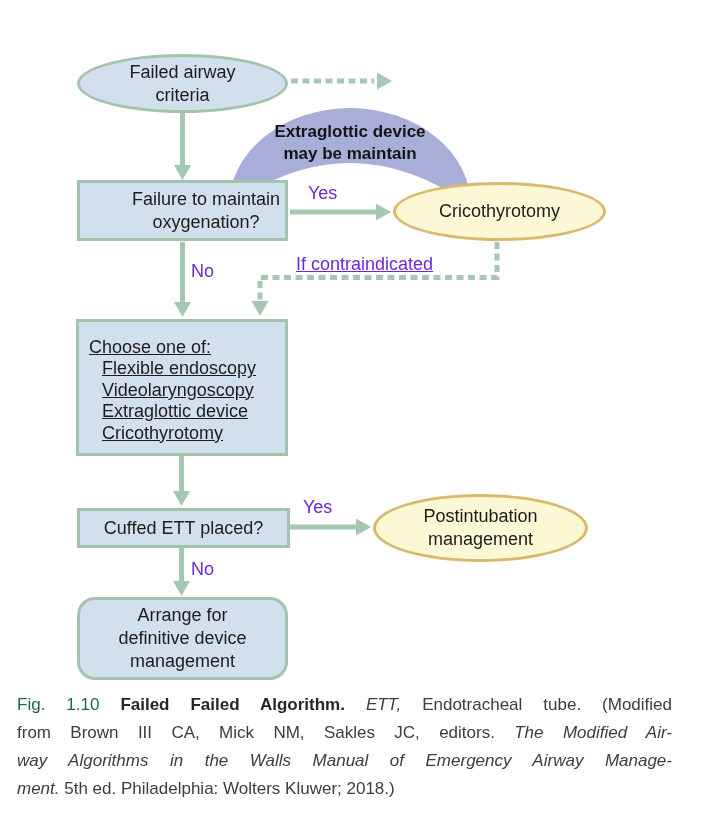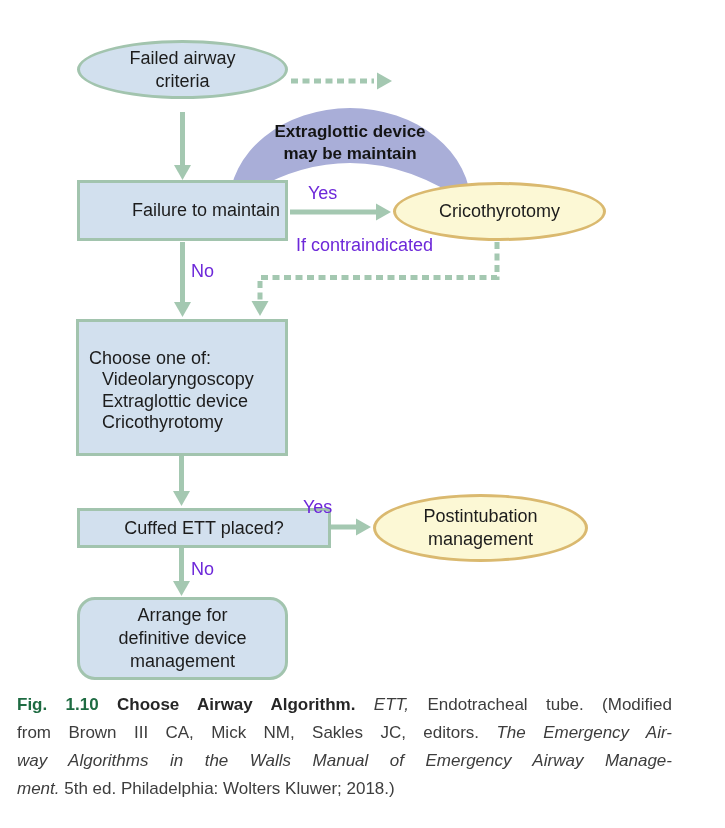--- a/index.html
+++ b/index.html
@@ -5,31 +5,31 @@
   html,body{margin:0;padding:0;background:#ffffff;}
   #figure{position:relative;width:725px;height:828px;background:#ffffff;overflow:hidden;
           font-family:"Liberation Sans",sans-serif;color:#1c1c1c;}
   #flow-svg{position:absolute;left:0;top:0;z-index:1;}
   .node{position:absolute;box-sizing:border-box;z-index:2;display:flex;flex-direction:column;
         justify-content:center;align-items:center;text-align:center;
         font-size:18px;line-height:23px;color:#1c1c1c;}
   .blue{background:#d2e0ee;border:3px solid #a2c4ae;}
   .yellow{background:#fcf8d5;border:3px solid #dab96f;}
   .ellipse{border-radius:50%;}
-  .choose{align-items:flex-start;text-align:left;padding:6px 4px 0 10px;line-height:21.5px;}
+  .choose{align-items:flex-start;text-align:left;padding:6px 4px 0 10px;line-height:21.5px;text-decoration:underline;}
   .choose .opt{padding-left:13px;}
   .edge-label{position:absolute;z-index:3;font-size:18px;color:#6d28d9;white-space:nowrap;}
   .arc-text{position:absolute;z-index:2;left:240px;top:121px;width:220px;text-align:center;
             font-weight:bold;font-size:17px;line-height:22px;color:#141414;}
   
   .caption{position:absolute;left:17px;top:691px;width:655px;z-index:2;
            font-size:17px;line-height:28px;color:#3d3d3d;}
   .cap-line{width:100%;}
   .just{text-align:justify;text-align-last:justify;}
-  .cap-fig{color:#1e6b42;font-weight:bold;}
+  .cap-fig{color:#1e6b42;font-weight:normal;}
   .cap-bold{color:#262626;font-weight:bold;}
   .cap-italic{font-style:italic;text-align:right;}
 </style>
 </head>
 <body>
 
 <div id="figure">
 
   <svg id="flow-svg" width="725" height="828" viewBox="0 0 725 828">
 
@@ -58,72 +58,74 @@
 
     <path d="M 181.5 548 V 582" stroke="#a4c8b1" stroke-width="5" fill="none"></path>
     <polygon points="181.5,596 173,581 190,581" fill="#a4c8b1"></polygon>
   </svg>
 
   <div class="arc-text">
     <div>Extraglottic device</div>
     <div>may be maintain</div>
   </div>
 
-  <div class="node ellipse blue" style="left:77px;top:40px;width:211px;height:59px;">
+  <div class="node ellipse blue" style="left:77px;top:54px;width:211px;height:59px;">
     <div>Failed airway</div>
     <div>criteria</div>
   </div>
 
 
   <div class="node blue" style="left:77px;top:180px;width:211px;height:61px;padding-left:47px;">
     <div>Failure to maintain</div>
+    <div>oxygenation?</div>
   </div>
 
   <div class="node ellipse yellow" style="left:393px;top:182px;width:213px;height:59px;">
     <div>Cricothyrotomy</div>
   </div>
 
   <div class="node blue choose" style="left:76px;top:319px;width:212px;height:137px;">
     <div>Choose one of:</div>
+    <div class="opt">Flexible endoscopy</div>
     <div class="opt">Videolaryngoscopy</div>
     <div class="opt">Extraglottic device</div>
     <div class="opt">Cricothyrotomy</div>
   </div>
 
-  <div class="node blue" style="left:77px;top:508px;width:254px;height:40px;">
+  <div class="node blue" style="left:77px;top:508px;width:213px;height:40px;">
     <div>Cuffed ETT placed?</div>
   </div>
 
   <div class="node ellipse yellow" style="left:373px;top:494px;width:215px;height:68px;">
     <div>Postintubation</div>
     <div>management</div>
   </div>
 
   <div class="node blue" style="left:77px;top:597px;width:211px;height:83px;border-radius:18px;">
     <div>Arrange for</div>
     <div>definitive device</div>
     <div>management</div>
   </div>
 
   <div class="edge-label" style="left:308px;top:183px;">Yes</div>
   <div class="edge-label" style="left:191px;top:261px;">No</div>
-  <div class="edge-label" style="left:296px;top:235px;">If contraindicated</div>
+  <div class="edge-label" style="left:296px;top:254px;text-decoration:underline;">If contraindicated</div>
   <div class="edge-label" style="left:303px;top:497px;">Yes</div>
   <div class="edge-label" style="left:191px;top:559px;">No</div>
 
   <div class="caption">
     <div class="cap-line just">
       <span class="cap-fig">Fig. 1.10</span>
-      <span class="cap-bold">Choose Airway Algorithm.</span>
+      <span class="cap-bold">Failed Failed Algorithm.</span>
       <span class="cap-italic">ETT,</span>
       <span>Endotracheal tube. (Modified</span>
     </div>
     <div class="cap-line just">
       <span>from Brown III CA, Mick NM, Sakles JC, editors.</span>
-      <span class="cap-italic">The Emergency Air-</span>
+      <span class="cap-italic">The Modified Air-</span>
     </div>
     <div class="cap-line just">
       <span class="cap-italic">way Algorithms in the Walls Manual of Emergency Airway Manage-</span>
     </div>
     <div class="cap-line">
       <span class="cap-italic">ment.</span>
       <span>5th ed. Philadelphia: Wolters Kluwer; 2018.)</span>
     </div>
   </div>
 

